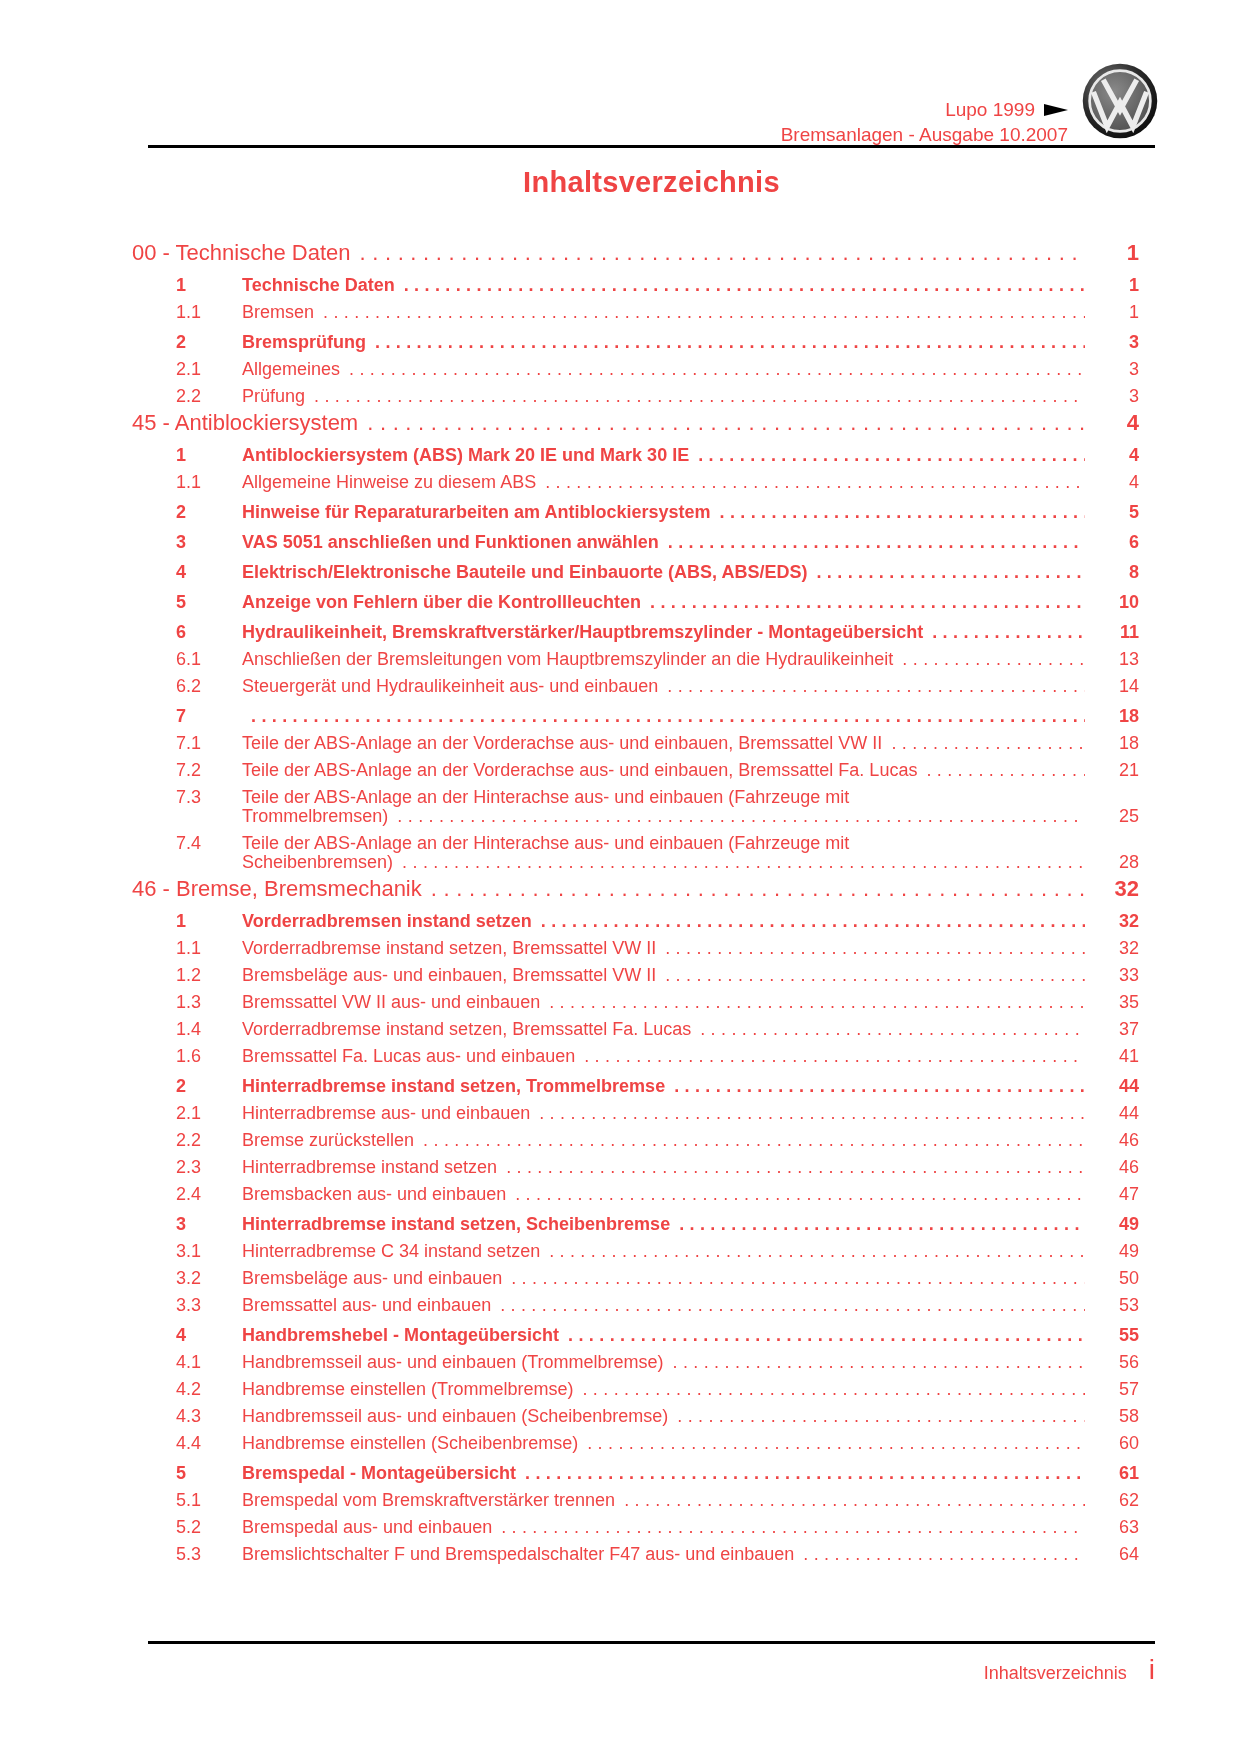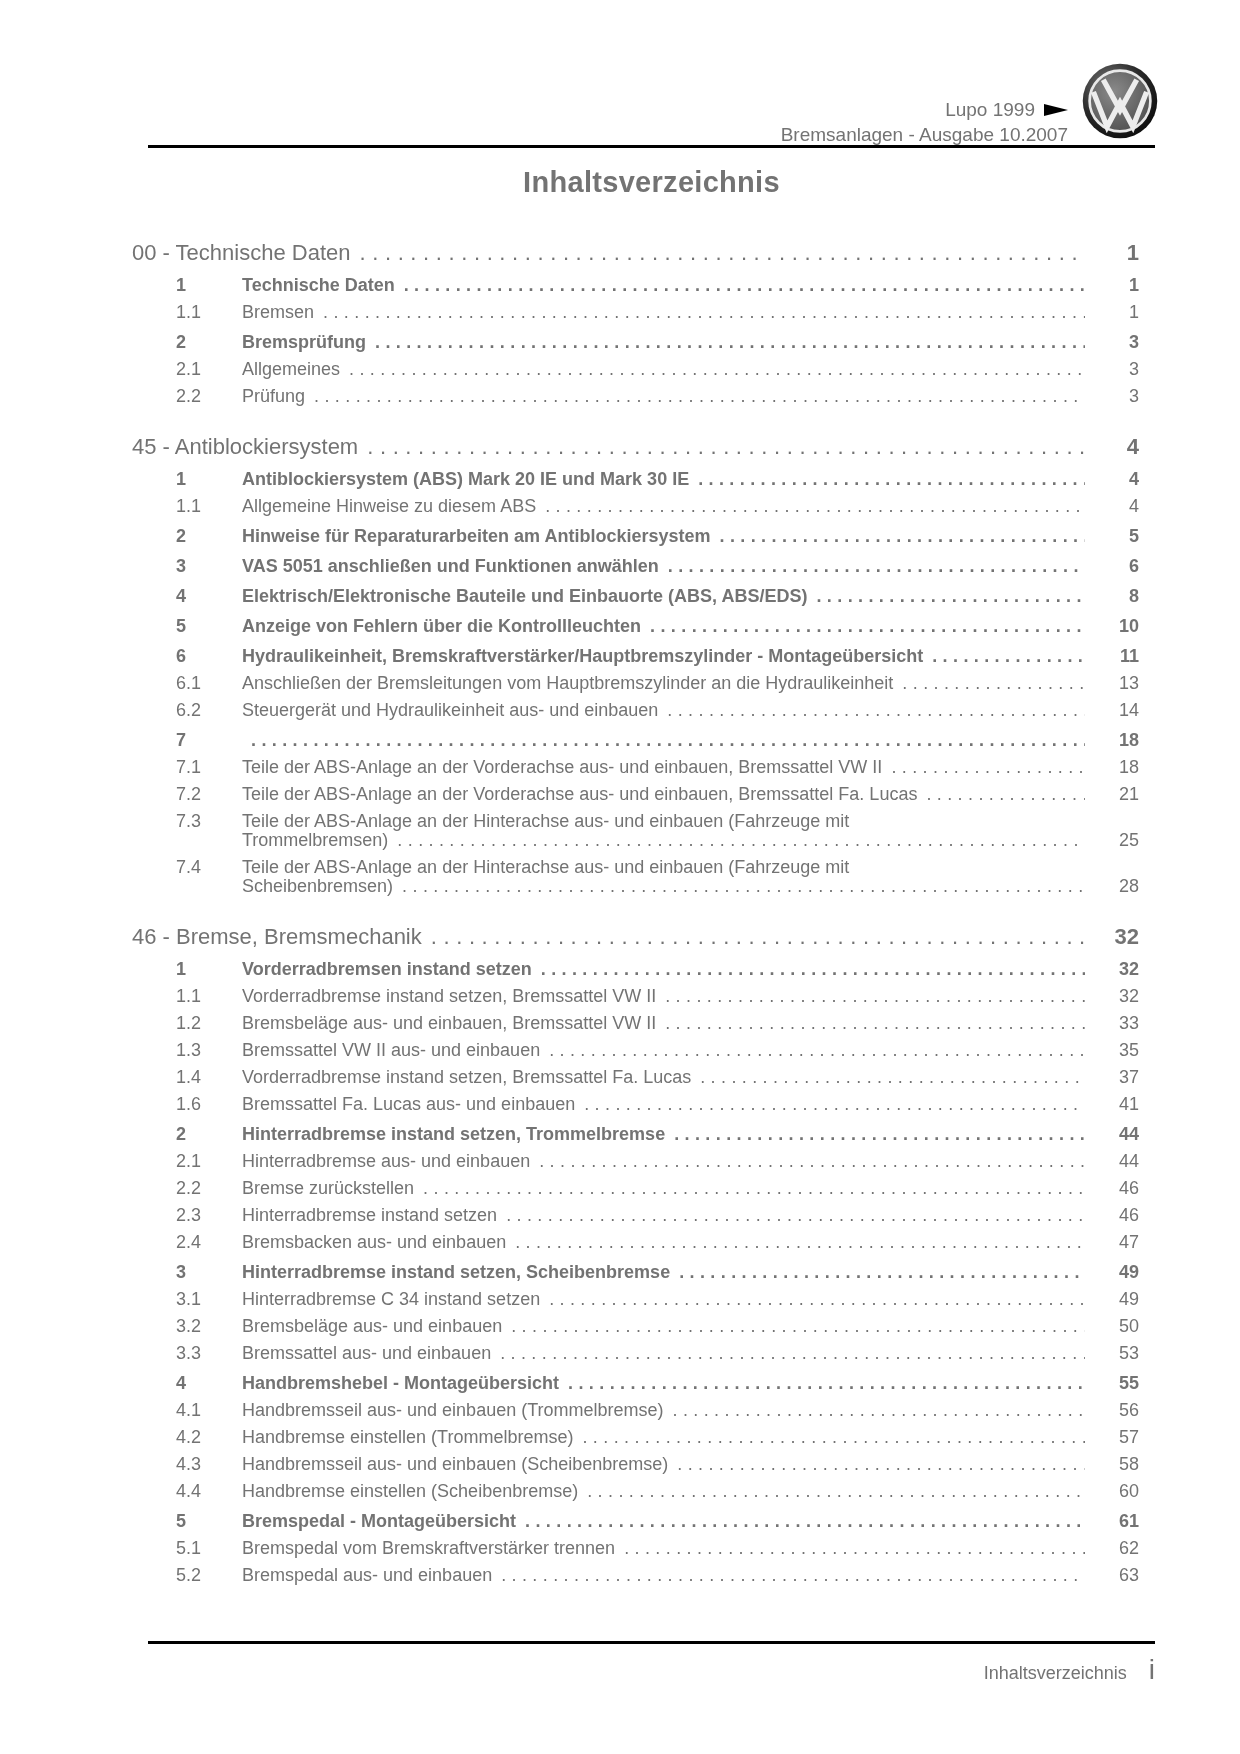--- a/index.html
+++ b/index.html
@@ -1,18 +1,18 @@
 <!DOCTYPE html>
 <html><head>
 <meta charset="utf-8">
 <style>
   html,body { margin:0; padding:0; background:#ffffff; }
   .page {
     position:relative; width:1240px; height:1754px; margin:0 auto;
-    background:#ffffff; color:#737373;
+    background:#ffffff; color:#ef4444;
     font-family:"Liberation Sans","DejaVu Sans",sans-serif;
     overflow:hidden;
   }
 
   
   .header-block {
     position:absolute; top:97px; right:172px;
     text-align:right; font-size:19px; line-height:25px; white-space:nowrap;
   }
   .header-line1 { display:flex; justify-content:flex-end; align-items:center; }
@@ -27,21 +27,21 @@
   .rule-bottom { position:absolute; top:1641px; left:148px; width:1007px; height:3px; background:#000; }
 
   .doc-title {
     position:absolute; top:166px; left:148px; width:1007px;
     text-align:center; font-size:29px; font-weight:700; letter-spacing:0.3px;
   }
 
   
   .toc { position:absolute; top:236px; left:132px; width:1007px; }
   .row { display:flex; align-items:baseline; font-size:18px; line-height:20px; }
-  .t-head { font-size:22px; line-height:25px; margin-top:28px; }
+  .t-head { font-size:22px; line-height:25px; margin-top:4px; }
   .t-head:first-child { margin-top:4px; }
   .t-head .pg { font-weight:700; }
   .t-main { font-weight:700; margin-top:10px; }
   .t-sub  { margin-top:7px; }
   .entry  { padding-left:44px; }
   .num { flex:0 0 66px; }
   .ttl { white-space:nowrap; }
   .leader {
     flex:1 1 auto; overflow:hidden; white-space:nowrap;
     margin:0 8px 0 9px; min-width:10px;
@@ -367,20 +367,26 @@
         <span class="ttl">Bremspedal vom Bremskraftverstärker trennen</span>
         <span class="leader"></span>
         <span class="pg">62</span>
       </div>
       <div class="row entry t-sub">
         <span class="num">5.2</span>
         <span class="ttl">Bremspedal aus- und einbauen</span>
         <span class="leader"></span>
         <span class="pg">63</span>
       </div>
+      <div class="row entry t-sub">
+        <span class="num">5.3</span>
+        <span class="ttl">Bremslichtschalter F und Bremspedalschalter F47 aus- und einbauen</span>
+        <span class="leader"></span>
+        <span class="pg">64</span>
+      </div>
     </div>
 
   <div class="rule-bottom"></div>
 
   <div class="footer">
     <span class="label">Inhaltsverzeichnis</span>
     <span class="roman">i</span>
   </div>
 
 </div>

